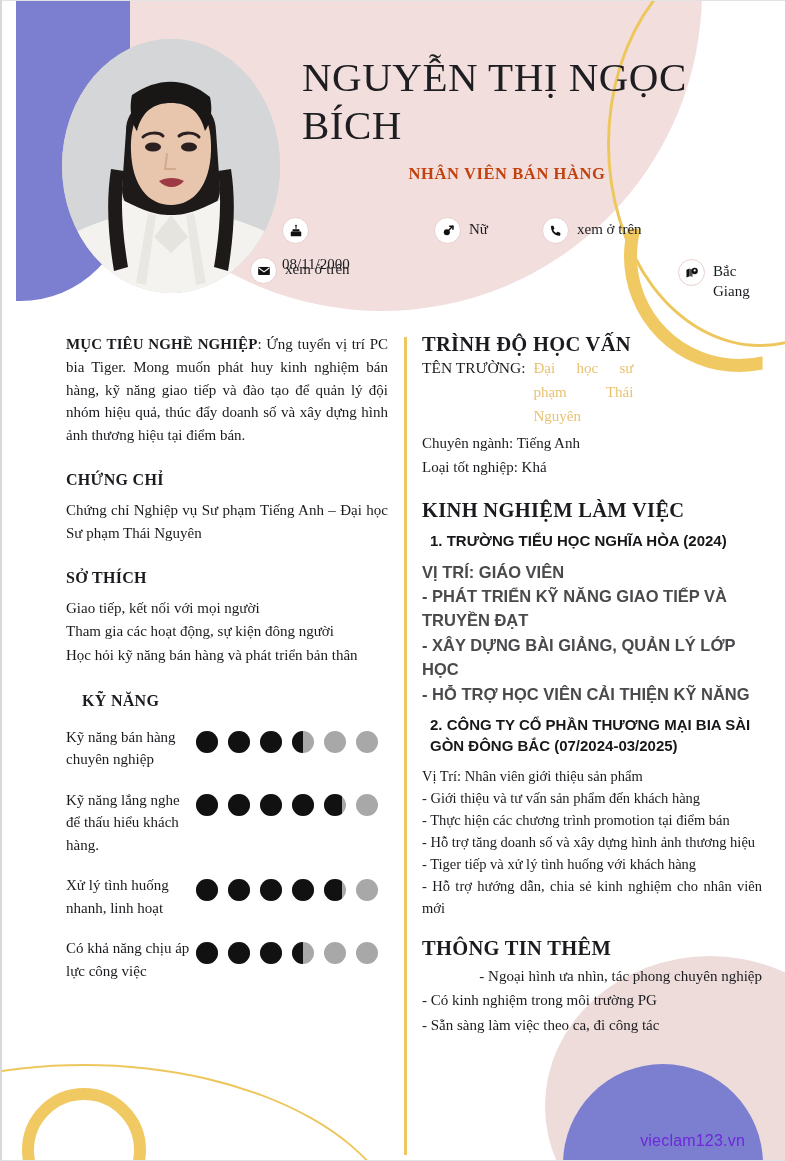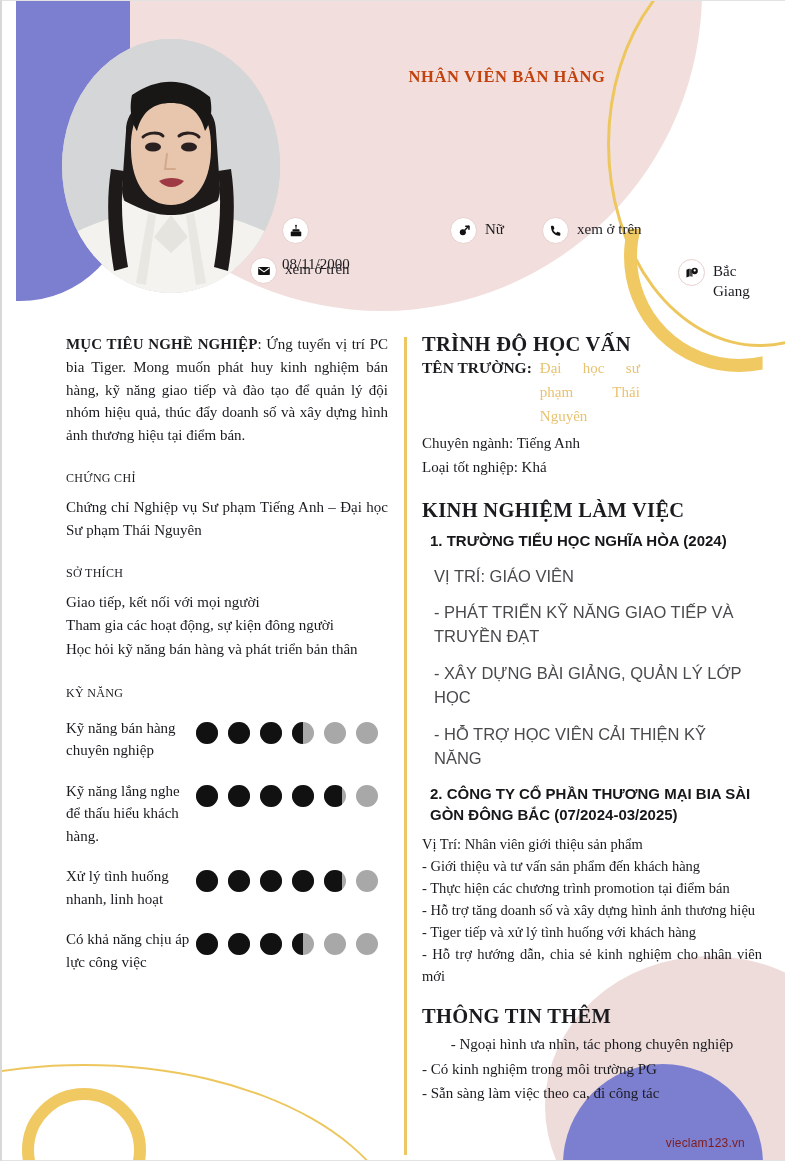--- a/index.html
+++ b/index.html
@@ -142,21 +142,21 @@
   }
   .ci-circle svg { display: block; }
   .ci-text {
     font-family: "Liberation Serif", serif;
     font-size: 15px;
     color: #1b1b1f;
     line-height: 1.34;
     padding-top: 2px;
   }
   #ci-dob  { left: 32px;  top: 0px; flex-direction: column; }
-  #ci-gender { left: 200px; top: 0px; justify-content: center; }
+  #ci-gender { left: 184px; top: 0px; justify-content: center; }
   #ci-phone  { left: 292px; top: 0px; }
   #ci-email  { left: 0px;   top: 40px; }
   #ci-addr   { left: 428px; top: 42px; width: 88px; }
 
   
   #col-left {
     position: absolute;
     left: 64px; top: 332px;
     width: 322px;
   }
@@ -167,22 +167,22 @@
     background: #eec765;
   }
   #col-right {
     position: absolute;
     left: 420px; top: 332px;
     width: 340px;
   }
 
   .sec-h {
     font-family: "Liberation Serif", serif;
-    font-weight: normal;
-    font-size: 12px;
+    font-weight: bold;
+    font-size: 16px;
     letter-spacing: 0.3px;
     color: #1b1b1f;
     margin: 0 0 10px 0;
   }
   .body-serif {
     font-family: "Liberation Serif", serif;
     font-size: 15px;
     line-height: 1.52;
     color: #1b1b1f;
     text-align: justify;
@@ -235,21 +235,21 @@
   }
 
   
   .edu-row {
     display: flex;
     align-items: flex-start;
     gap: 8px;
   }
   .edu-label {
     font-family: "Liberation Serif", serif;
-    font-weight: bold;
+    font-weight: normal;
     font-size: 15.5px;
     color: #1b1b1f;
     flex: 0 0 auto;
     line-height: 1.6;
   }
   .edu-value {
     font-family: "Liberation Serif", serif;
     font-size: 15px;
     color: #e8c270;
     line-height: 1.6;
@@ -262,21 +262,22 @@
     font-size: 15px;
     line-height: 1.42;
     color: #17171a;
     margin: 8px;
   }
   .job-body-sans {
     font-family: "Liberation Sans", sans-serif;
     font-size: 16.5px;
     line-height: 1.48;
     color: #4a4a4d;
-    margin: 12px;
+    margin: 0;
+    font-weight: bold;
   }
   .job-body-serif {
     font-family: "Liberation Serif", serif;
     font-size: 14.5px;
     line-height: 1.52;
     color: #1b1b1f;
     margin: 0;
     text-align: justify;
   }
   .sec-h-right {
@@ -285,22 +286,22 @@
     font-size: 20.5px;
     letter-spacing: 0.3px;
     color: #1b1b1f;
     margin: 0;
   }
 
   #watermark {
     position: absolute;
     right: 40px; bottom: 10px;
     font-family: "Liberation Sans", sans-serif;
-    font-size: 12px;
-    color: #7f1d1d;
+    font-size: 16px;
+    color: #6d28d9;
     letter-spacing: 0.2px;
     margin-left: 31px;
   }
 </style>
 </head>
 <body>
 
 <div id="page">
 
   <div class="deco" id="deco-pink-top"></div>
@@ -328,20 +329,21 @@
       <path d="M58 160 C 80 170, 90 176, 109 176 C 128 176, 138 170, 160 160 L176 254 L42 254 Z" fill="#f4f3f0"></path>
       <path d="M109 176 L92 198 L109 214 L126 198 Z" fill="#e6e4df"></path>
       <path d="M94 176 L84 246 L74 244 L86 174 Z" fill="#e9e7e2"></path>
       <path d="M124 176 L134 246 L144 244 L132 174 Z" fill="#e9e7e2"></path>
       <path d="M49 130 C 44 162, 46 196, 52 232 L66 228 C 60 192, 58 160, 62 132 Z" fill="#1d1a19"></path>
       <path d="M169 130 C 174 162, 172 196, 166 232 L152 228 C 158 192, 160 160, 156 132 Z" fill="#1d1a19"></path>
     </svg>
   </div>
 
   <div id="header">
+    <h1 id="cand-name">NGUYỄN THỊ NGỌC BÍCH</h1>
     <div id="cand-title">NHÂN VIÊN BÁN HÀNG</div>
   </div>
 
   <div id="contact-area">
 
     <div class="contact-item" id="ci-dob">
       <span class="ci-circle">
         <svg width="14" height="14" viewBox="0 0 24 24" fill="#111">
           <rect x="3" y="13" width="18" height="8" rx="1.5"></rect>
           <rect x="6" y="9" width="12" height="4" rx="1"></rect>
@@ -410,21 +412,21 @@
     </div>
 
     <div class="sec-block">
       <h2 class="sec-h">SỞ THÍCH</h2>
       <p class="plain-line">Giao tiếp, kết nối với mọi người</p>
       <p class="plain-line">Tham gia các hoạt động, sự kiện đông người</p>
       <p class="plain-line">Học hỏi kỹ năng bán hàng và phát triển bản thân</p>
     </div>
 
     <div class="sec-block">
-      <h2 class="sec-h" style="margin-bottom:16px;">KỸ NĂNG</h2>
+      <h2 class="sec-h" style="margin-bottom:16px;margin-left:16px;">KỸ NĂNG</h2>
 
       <div class="skill-row">
         <div class="skill-name">Kỹ năng bán hàng chuyên nghiệp</div>
         <div class="skill-dots">
             <span class="dot">
               <span class="fill" style="width: 100%;"></span>
             </span>
             <span class="dot">
               <span class="fill" style="width: 100%;"></span>
             </span>
@@ -535,21 +537,21 @@
         <p class="job-body-serif">- Giới thiệu và tư vấn sản phẩm đến khách hàng</p>
         <p class="job-body-serif">- Thực hiện các chương trình promotion tại điểm bán</p>
         <p class="job-body-serif">- Hỗ trợ tăng doanh số và xây dựng hình ảnh thương hiệu</p>
         <p class="job-body-serif">- Tiger tiếp và xử lý tình huống với khách hàng</p>
         <p class="job-body-serif">- Hỗ trợ hướng dẫn, chia sẻ kinh nghiệm cho nhân viên mới</p>
       </div>
     </div>
 
     <div>
       <h2 class="sec-h-right" style="margin-bottom:4px;">THÔNG TIN THÊM</h2>
-      <p class="job-body-serif" style="font-size:15px;line-height:1.62;text-align:center;">- Ngoại hình ưa nhìn, tác phong chuyên nghiệp</p>
+      <p class="job-body-serif" style="font-size:15px;line-height:1.62;text-align:right;">- Ngoại hình ưa nhìn, tác phong chuyên nghiệp</p>
       <p class="job-body-serif" style="font-size:15px;line-height:1.62;text-align:left;">- Có kinh nghiệm trong môi trường PG</p>
       <p class="job-body-serif" style="font-size:15px;line-height:1.62;text-align:left;">- Sẵn sàng làm việc theo ca, đi công tác</p>
     </div>
 
   </div>
 
   <div id="watermark">vieclam123.vn</div>
 
 </div>
 

